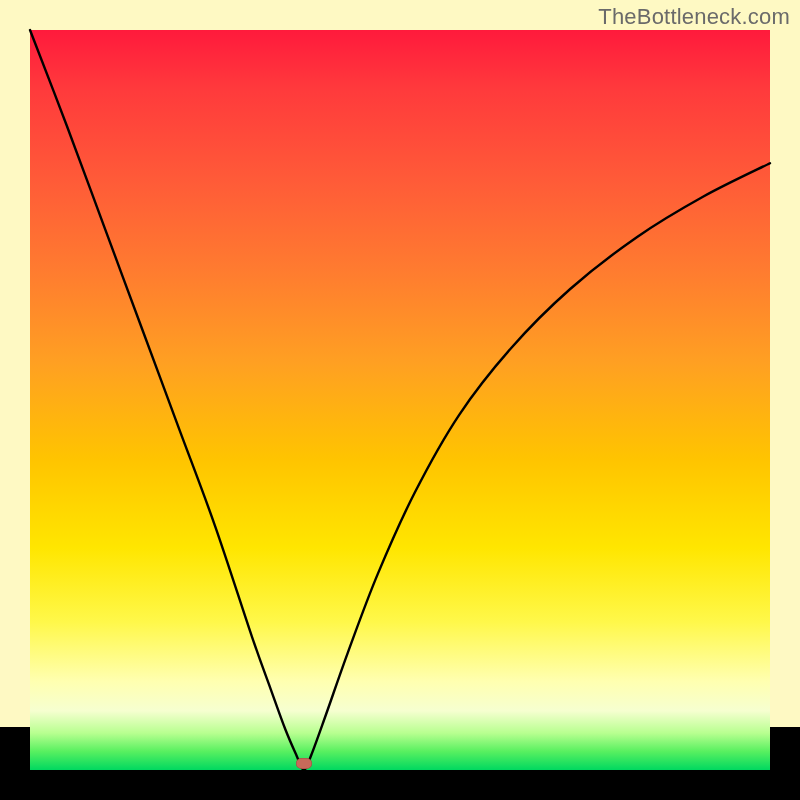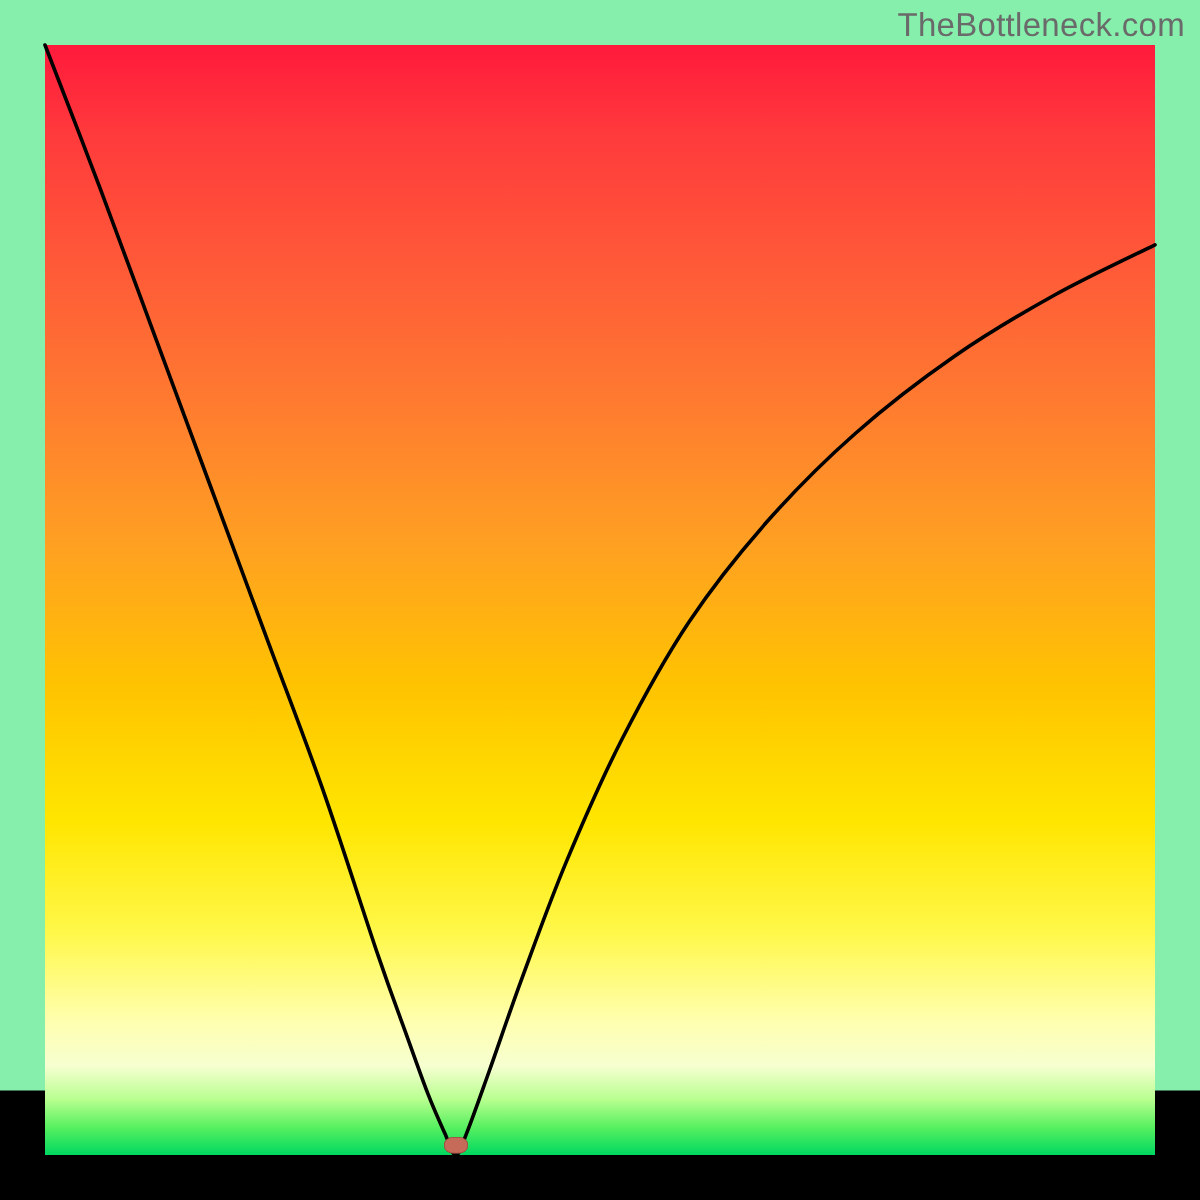--- a/index.html
+++ b/index.html
@@ -10,21 +10,21 @@
     background: #000;
     font-family: Arial, Helvetica, sans-serif;
     overflow: hidden;
   }
   .frame {
     position: absolute;
     left: 0;
     top: 0;
     width: 800px;
     height: 727px;
-    background: #86efac;
+    background: #fef9c3;
   }
   .plot {
     position: absolute;
     left: 30px;
     top: 30px;
     width: 740px;
     height: 740px;
     
     background: linear-gradient(
       to bottom,

